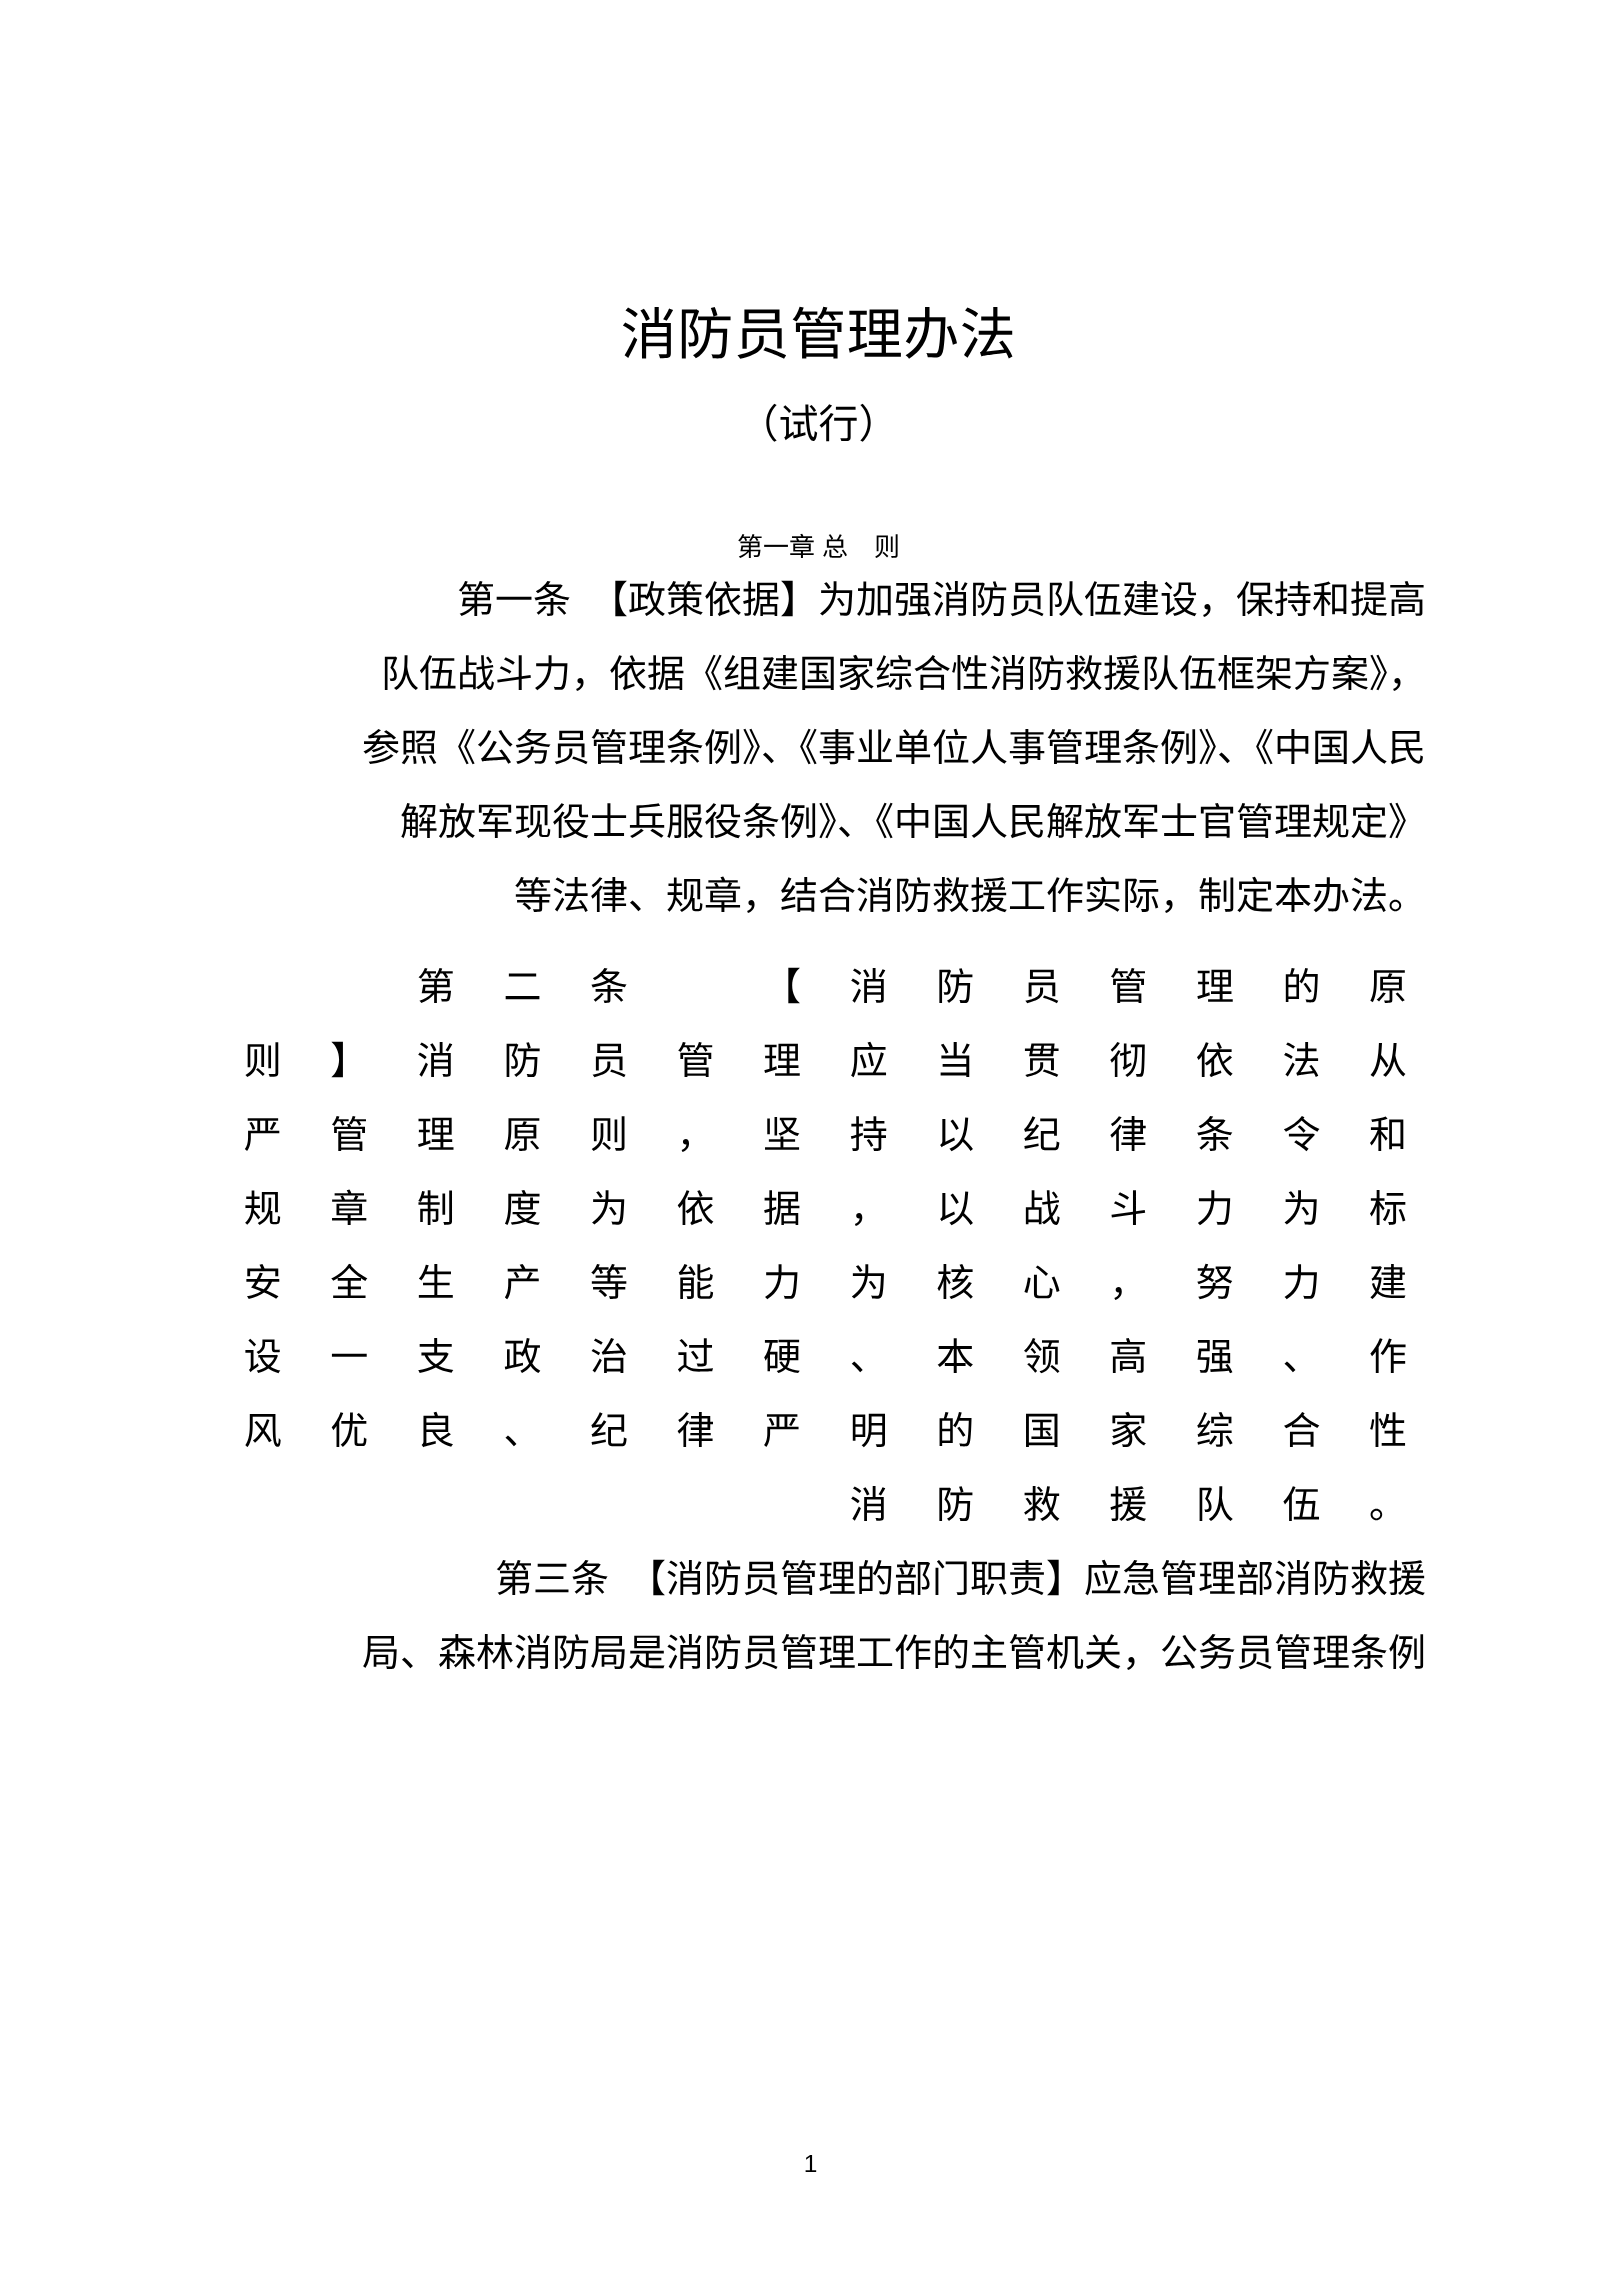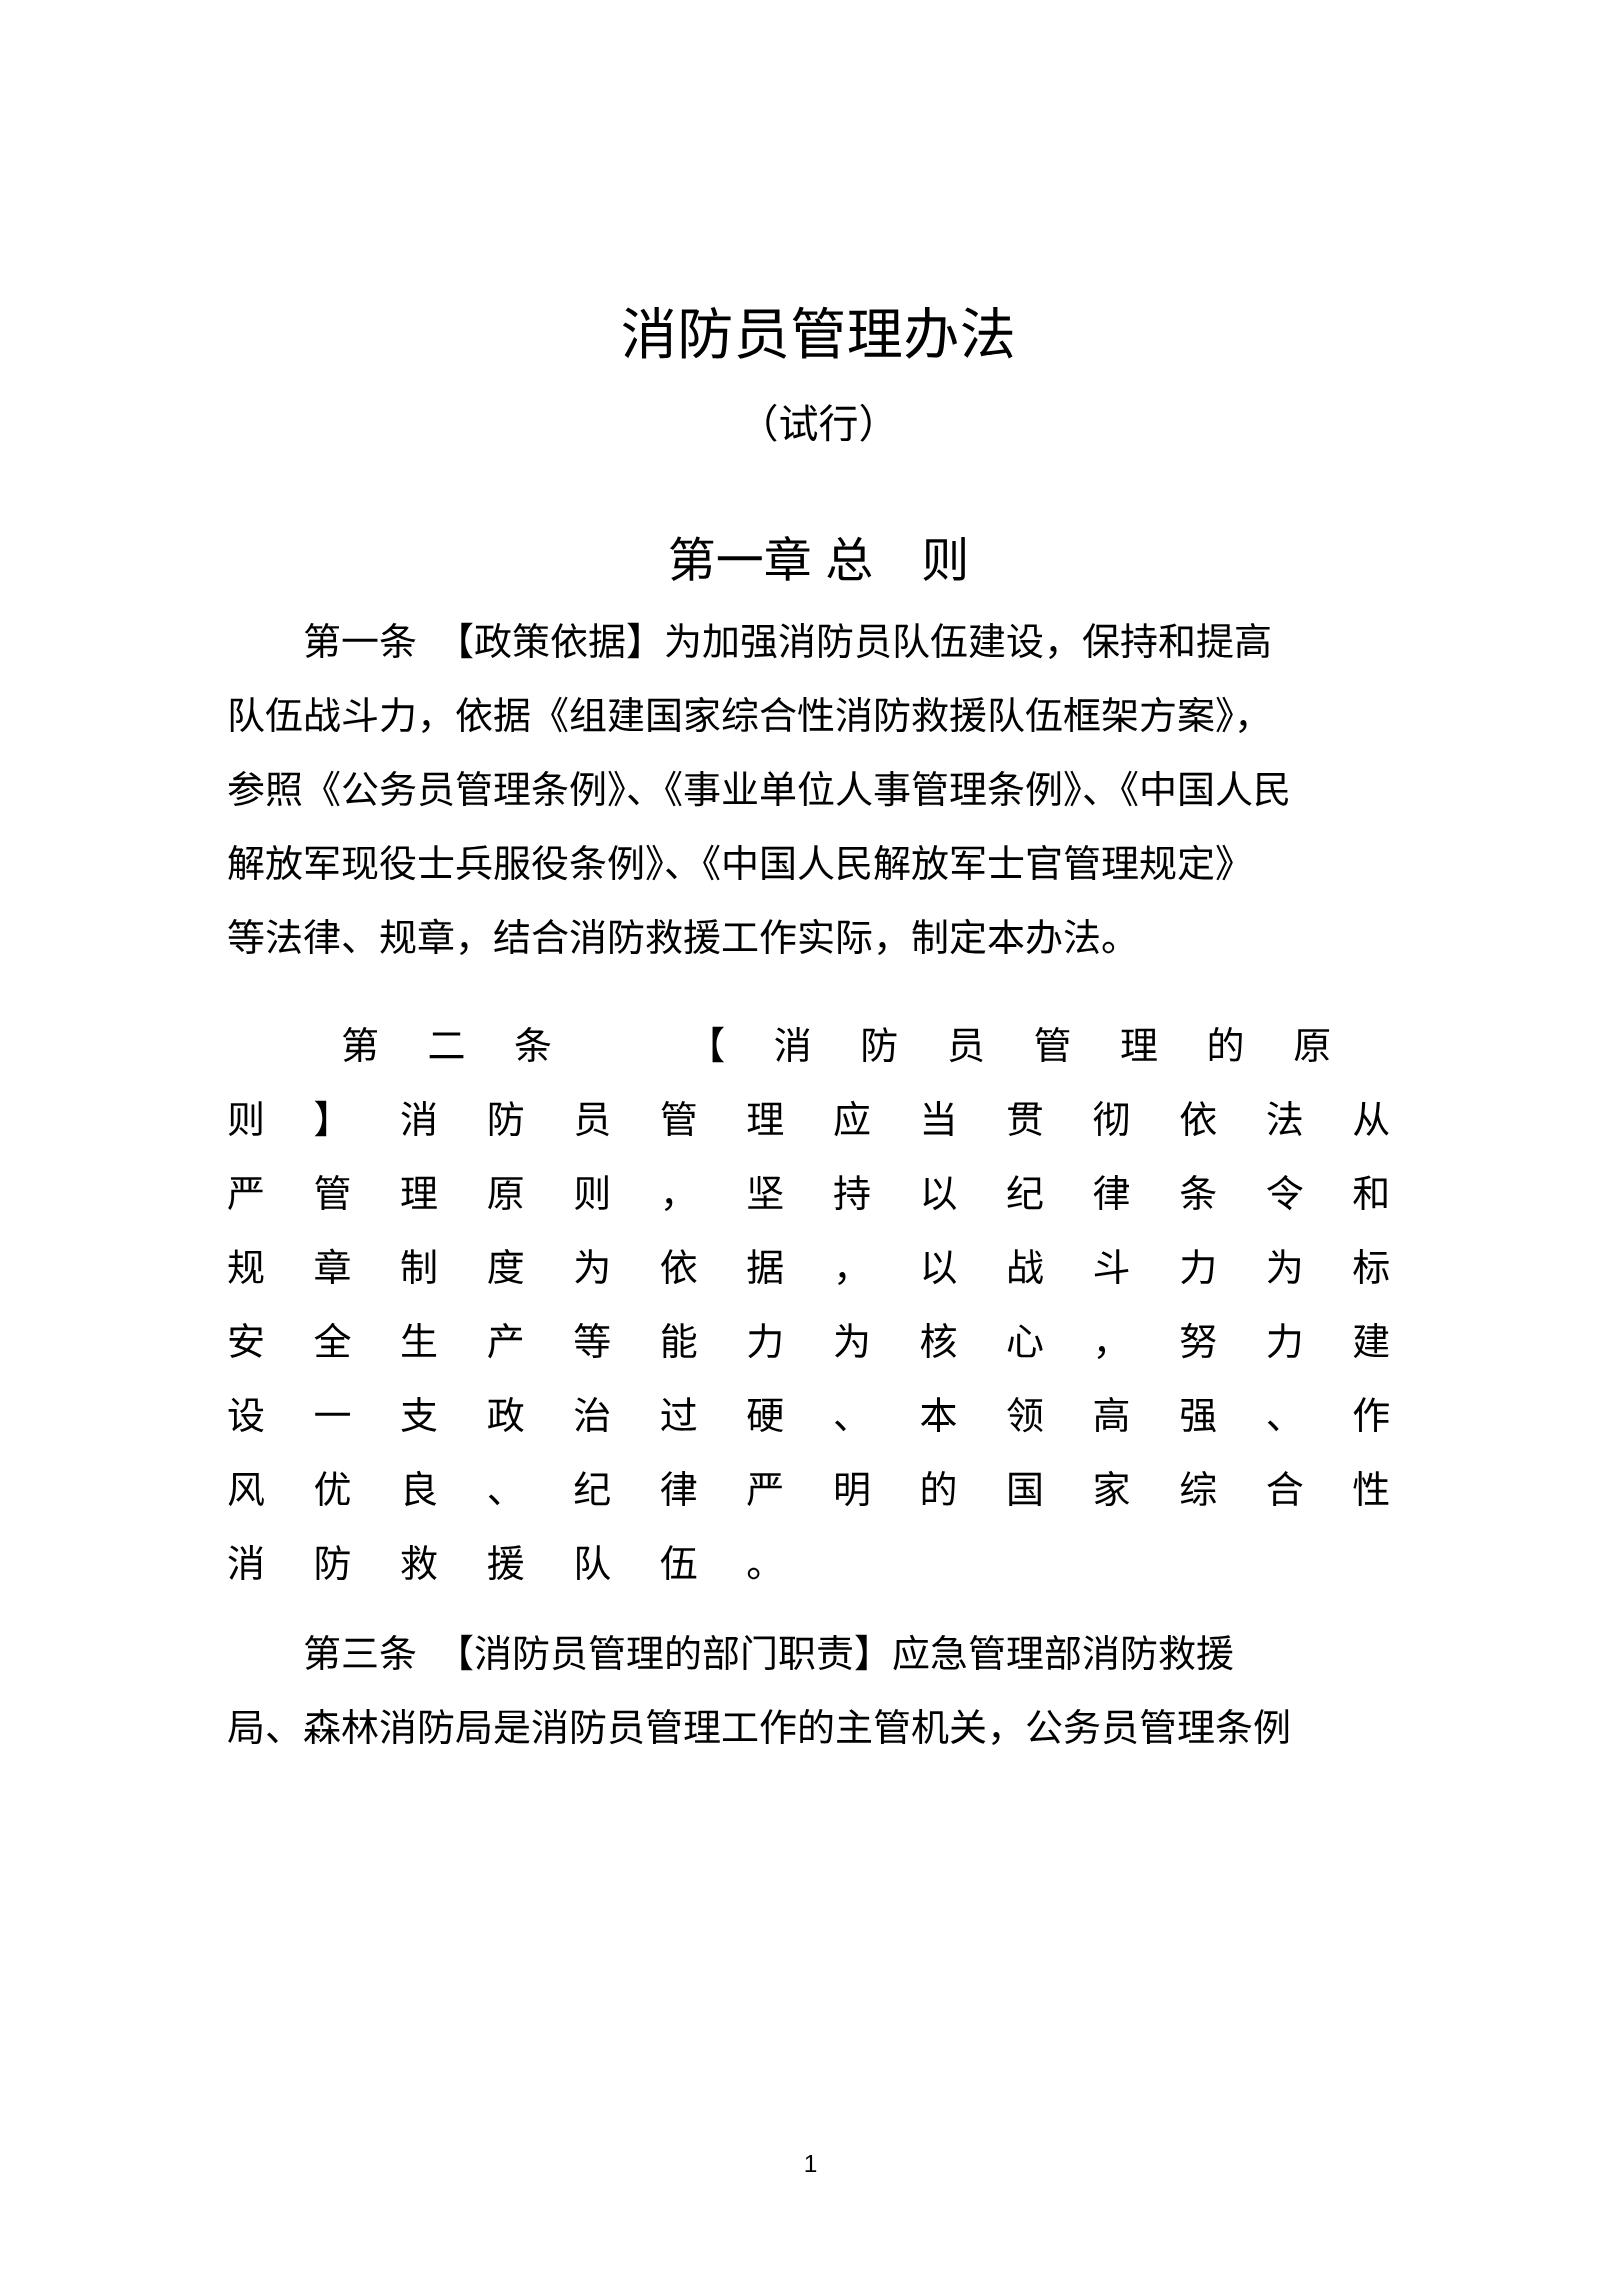--- a/index.html
+++ b/index.html
@@ -44,33 +44,34 @@
     font-size: 40px;
     line-height: 1.2;
     font-weight: 400;
     margin: 8px;
     padding-top: 23.5px;
   }
 
   
   .chapter-heading {
     text-align: center;
-    font-size: 48px;
+    font-size: 26px;
     line-height: 1.2;
     font-weight: 400;
     margin: 0;
     padding-top: 76px;
     white-space: pre;
   }
 
   
   .linebox {
     font-size: 38px;
     line-height: 74px;
-    margin: 16px;
+    margin: 0;
+    text-align: right;
   }
   .linebox .line {
     display: block;
     white-space: pre;
   }
 
   
   .page-number {
     position: absolute;
     left: 0;

